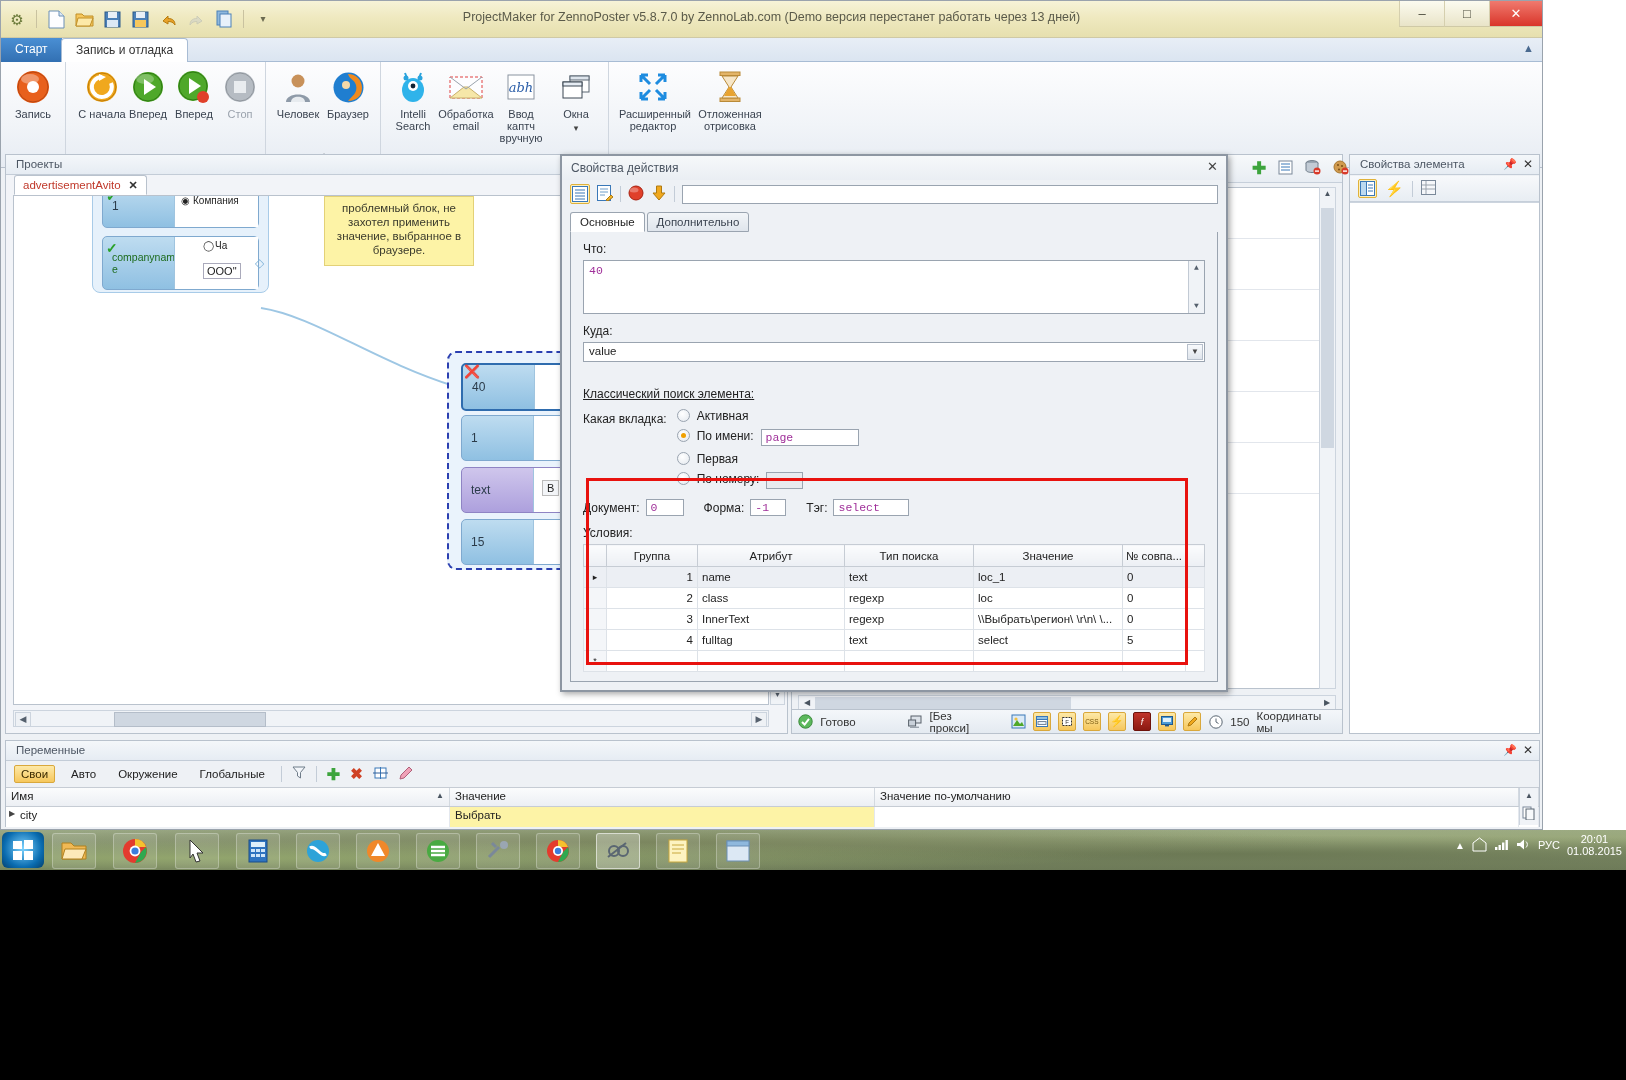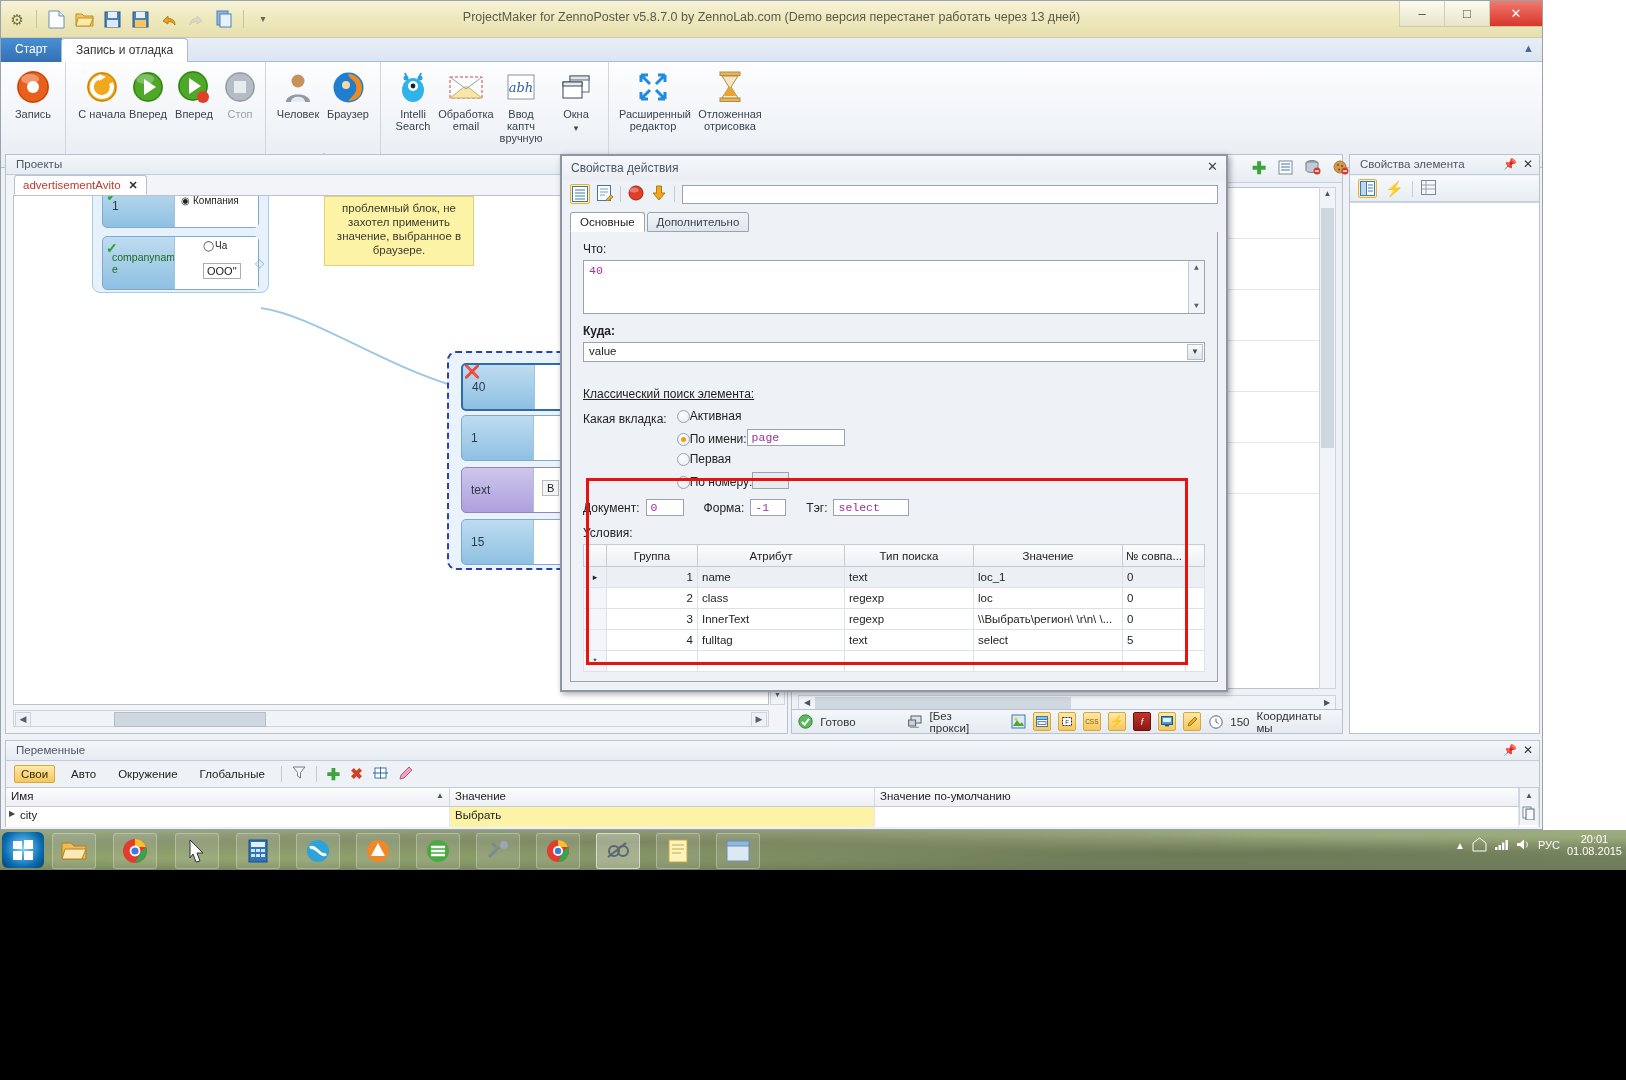--- a/index.html
+++ b/index.html
@@ -85,21 +85,21 @@
   .dtab.act{background:#fff;border-bottom-color:#fff;color:#222;}
   .dtab.ina{background:linear-gradient(to bottom,#f2f5f8,#dfe5ec);color:#3a4350;}
   .dbody{position:absolute;left:8px;top:76px;right:8px;bottom:8px;background:#eef1f5;border:1px solid #9aa4b0;border-top:none;padding:10px 12px;box-sizing:border-box;}
   .flabel{font-size:12px;color:#222;margin-bottom:4px;}
   .ta{height:54px;background:#fff;border:1px solid #9aa4b0;position:relative;box-sizing:border-box;padding:3px 5px;font-family:"Liberation Mono",monospace;font-size:11.5px;color:#a0309a;}
   .ta-scroll{position:absolute;right:0;top:0;bottom:0;width:15px;background:#f0f3f7;border-left:1px solid #c2cad4;}
   .ta-scroll .ar{height:14px;text-align:center;font-size:8px;color:#55606d;line-height:14px;}
   .combo{height:20px;background:#fff;border:1px solid #9aa4b0;position:relative;box-sizing:border-box;padding:2px 5px;font-size:11.5px;}
   .combo .arrow{position:absolute;right:1px;top:1px;width:16px;height:16px;background:linear-gradient(to bottom,#f8fafc,#dfe5ec);border:1px solid #b6bfcb;text-align:center;line-height:14px;font-size:8px;color:#444;box-sizing:border-box;}
   .ulink{text-decoration:underline;font-size:12px;color:#222;}
-  .radline{display:flex;align-items:flex-end;margin-top:6px;}
+  .radline{display:flex;align-items:flex-start;gap:7px;margin-top:6px;}
   .rad{width:13px;height:13px;border-radius:50%;background:radial-gradient(circle at 40% 35%,#ffffff,#e3e8ee);border:1px solid #9aa4b0;box-sizing:border-box;display:inline-block;position:relative;}
   .rad.on::after{content:"";position:absolute;left:3px;top:3px;width:5px;height:5px;border-radius:50%;background:#f0a000;}
   .tinput{height:17px;background:#fff;border:1px solid #9aa4b0;box-sizing:border-box;padding:1px 4px;font-family:"Liberation Mono",monospace;font-size:11.5px;color:#a0309a;}
   .redbox{position:absolute;left:585px;top:477px;width:602px;height:187px;border:3px solid #e8120e;box-sizing:border-box;pointer-events:none;}
 
   table.cond{width:100%;border-collapse:collapse;font-size:11.5px;background:#fff;}
   table.cond th{background:linear-gradient(to bottom,#fbfcfd,#eceff4);border:1px solid #c6ccd4;font-weight:normal;height:19px;color:#222;}
   table.cond td{border:1px solid #dde2e8;height:20px;padding:0 4px;color:#222;}
   .rowmark{width:14px;background:#f4f6f9;text-align:center;color:#444;font-size:9px;}
   tr.cur td{background:#eceff4;}
@@ -645,21 +645,21 @@
     <div class="dbody">
       <div class="flabel">Что:</div>
       <div class="ta">
         <span>40</span>
         <div class="ta-scroll">
           <div class="ar">▲</div>
           <div class="ar" style="position:absolute;bottom:0;left:0;right:0;">▼</div>
         </div>
       </div>
 
-      <div class="flabel" style="margin-top:10px;font-weight:bold;">Куда:</div>
+      <div class="flabel" style="margin-top:10px;">Куда:</div>
       <div class="combo">
         <span>value</span>
         <span class="arrow">▼</span>
       </div>
 
       <div class="ulink" style="margin-top:25px;">Классический поиск элемента:</div>
 
       <div style="margin-top:8px;display:flex;align-items:flex-start;gap:10px;">
         <div style="font-size:12px;padding-top:3px;">Какая вкладка:</div>
         <div style="flex:1;">

